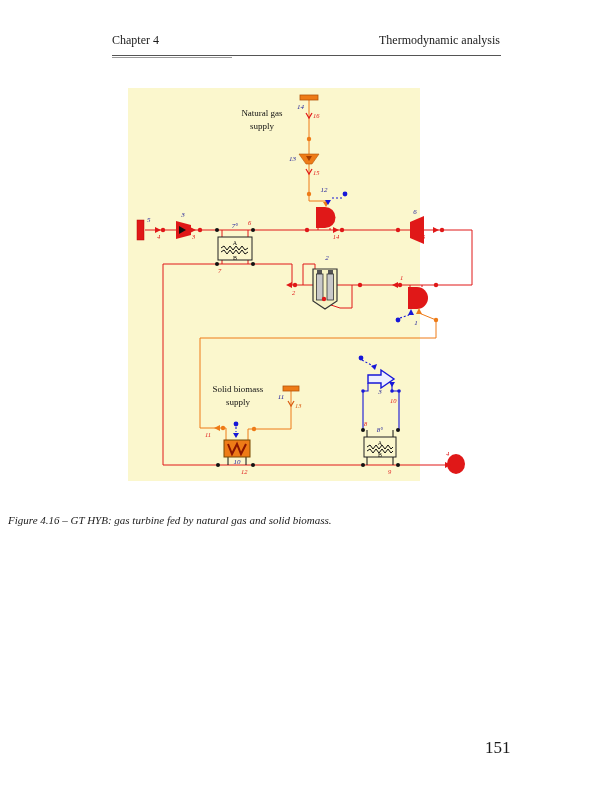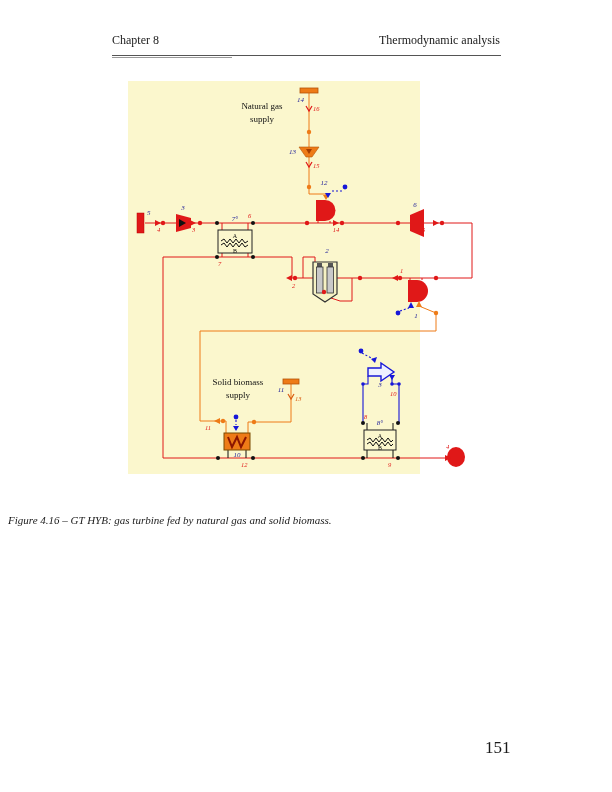--- a/index.html
+++ b/index.html
@@ -2,41 +2,41 @@
 <html><head>
 <meta charset="utf-8">
 <style>
   html,body{margin:0;padding:0;background:#ffffff;}
   .page{position:relative;width:612px;height:792px;background:#ffffff;overflow:hidden;
         font-family:"Liberation Serif","DejaVu Serif",serif;color:#1a1a1a;}
   .hdr-left{position:absolute;left:112px;top:33px;font-size:12px;}
   .hdr-right{position:absolute;right:112px;top:33px;font-size:12px;text-align:center;}
   .hdr-rule{position:absolute;left:112px;top:55px;width:389px;height:1px;background:#555;}
   .hdr-rule2{position:absolute;left:112px;top:57px;width:120px;height:1px;background:#999;}
-  .figure-wrap{position:absolute;left:128px;top:81px;width:292px;height:393px;background:#fbf7cd;text-align:center;}
+  .figure-wrap{position:absolute;left:128px;top:88px;width:292px;height:393px;background:#fbf7cd;text-align:center;}
   .caption{position:absolute;left:8px;top:514px;width:612px;text-align:left;
            font-style:italic;font-size:11px;}
   .pagenum{position:absolute;left:485px;top:738px;font-size:17px;}
   svg{display:block;}
   .nv{fill:#24249a;font-family:"Liberation Serif","DejaVu Serif",serif;font-style:italic;font-size:7px;}
   .rd{fill:#e01818;font-family:"Liberation Serif","DejaVu Serif",serif;font-style:italic;font-size:6.5px;}
   .og{fill:#d85b10;font-family:"Liberation Serif","DejaVu Serif",serif;font-style:italic;font-size:6.5px;}
   .bk{fill:#111;font-family:"Liberation Serif","DejaVu Serif",serif;font-size:6px;}
   .sup{fill:#111;font-family:"Liberation Serif","DejaVu Serif",serif;font-size:9px;}
   .ln{stroke:#e01818;stroke-width:1;fill:none;}
   .lno{stroke:#ee7b17;stroke-width:1;fill:none;}
   .lnb{stroke:#1717d8;stroke-width:1.1;fill:none;}
   .lnk{stroke:#111;stroke-width:1;fill:none;}
 </style>
 </head>
 <body>
 
 <div class="page">
 
-  <div class="hdr-left">Chapter 8</div>
+  <div class="hdr-left">Chapter 4</div>
   <div class="hdr-right">Thermodynamic analysis</div>
   <div class="hdr-rule"></div>
   <div class="hdr-rule2"></div>
 
   <div class="figure-wrap">
     <svg width="355" height="393" viewBox="0 0 355 393">
 
       <g>
         <path class="ln" d="M17,142 H344 V197 H175"></path>
         <path class="ln" d="M35,176 H164 V197 H175"></path>

